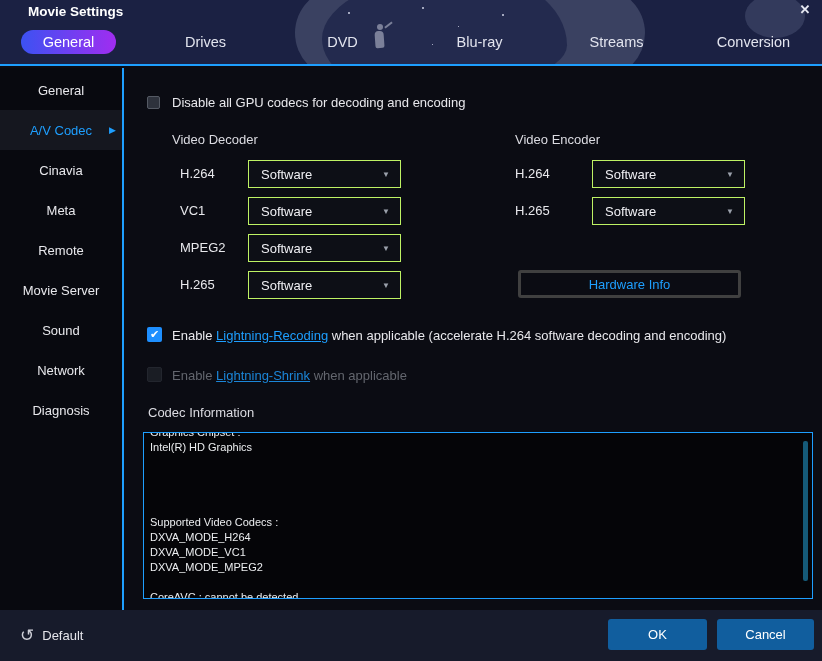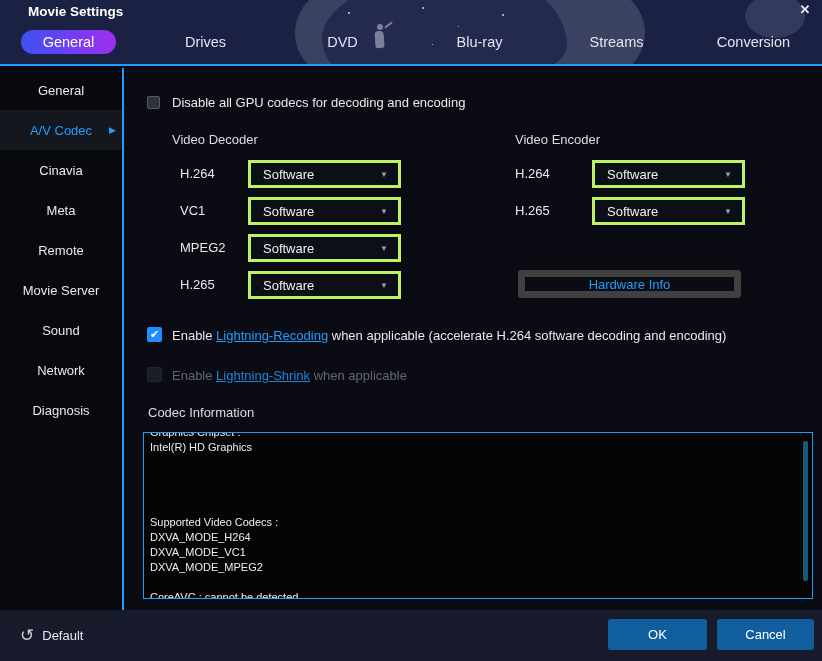--- a/index.html
+++ b/index.html
@@ -42,26 +42,26 @@
   .side-item .arrow { position:absolute; right:6px; font-size:9px; color:#1e9fff; }
   
   .content { position:absolute; left:126px; top:68px; width:696px; height:542px; background:#0b0c13; }
   .abs { position:absolute; }
   .lbl { font-size:13px; color:#e8e8ec; }
   .seclbl { font-size:13px; color:#dcdce2; }
   .cb { width:13px; height:13px; border:1px solid #555a64; background:#2e323c; border-radius:2px; }
   .cb.checked { width:15px; height:15px; border:none; background:#1e8fff;
     color:#fff; font-size:11px; line-height:15px; text-align:center; border-radius:2px; }
   .cb.disabled { width:15px; height:15px; border:1px solid #23262e; background:#1a1d24; }
-  .dd { position:absolute; width:153px; height:28px; background:#0d0f16; border:3px solid #bef264;
+  .dd { position:absolute; width:153px; height:28px; background:#0d0f16; border:1px solid #bef264;
     display:flex; align-items:center; padding-left:12px; font-size:13px; color:#f0f0f4; cursor:pointer; }
   .dd .dd-arrow { position:absolute; right:10px; font-size:8px; color:#9aa0ab; }
   .row-lbl { position:absolute; font-size:13px; color:#e8e8ec; line-height:28px; }
   .hw-btn { position:absolute; left:392px; top:202px; width:223px; height:28px;
-    background:transparent; border:7px solid #404040; border-radius:3px; color:#1e9fff;
+    background:transparent; border:3px solid #404040; border-radius:3px; color:#1e9fff;
     font-size:13px; font-family:"Liberation Sans",sans-serif; cursor:pointer; }
   a.lnk { color:#1e9fff; text-decoration:underline; cursor:pointer; }
   .dim { color:#63666e; }
   .dim a.lnk { color:#1b86d8; }
   .codec-box { position:absolute; left:17px; top:364px; width:670px; height:167px;
     background:#050508; border:1px solid #1e9fff; overflow:hidden; }
   .codec-text { white-space:pre; font-family:"Liberation Sans",sans-serif;
     font-size:11px; line-height:15px; color:#eceef0; margin:-8px 0 0 6px; }
   .codec-scroll { position:absolute; right:4px; top:8px; width:5px; height:140px;
     background:#155a78; border-radius:2px; }

